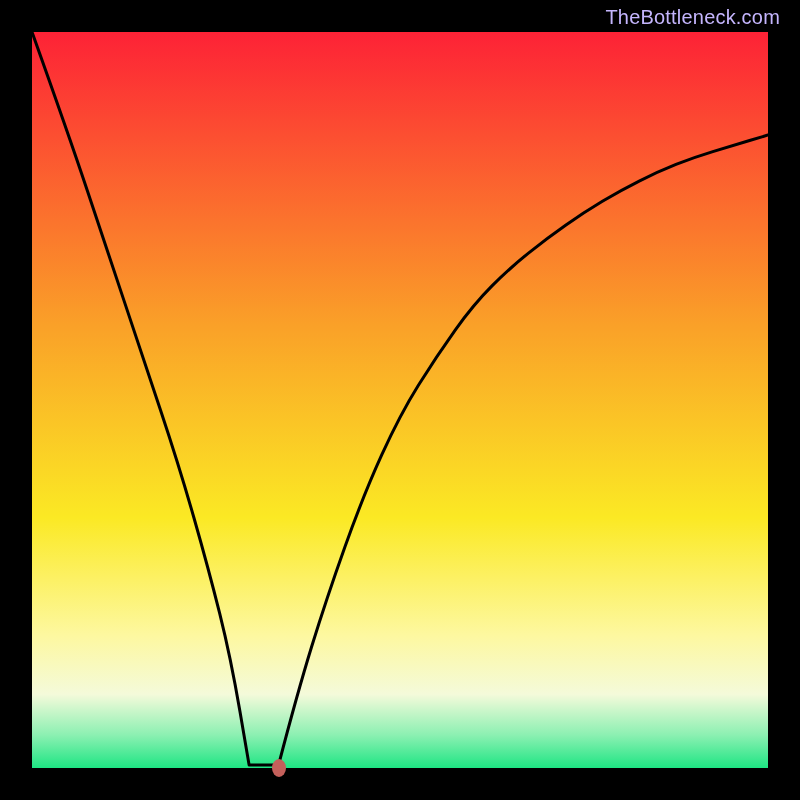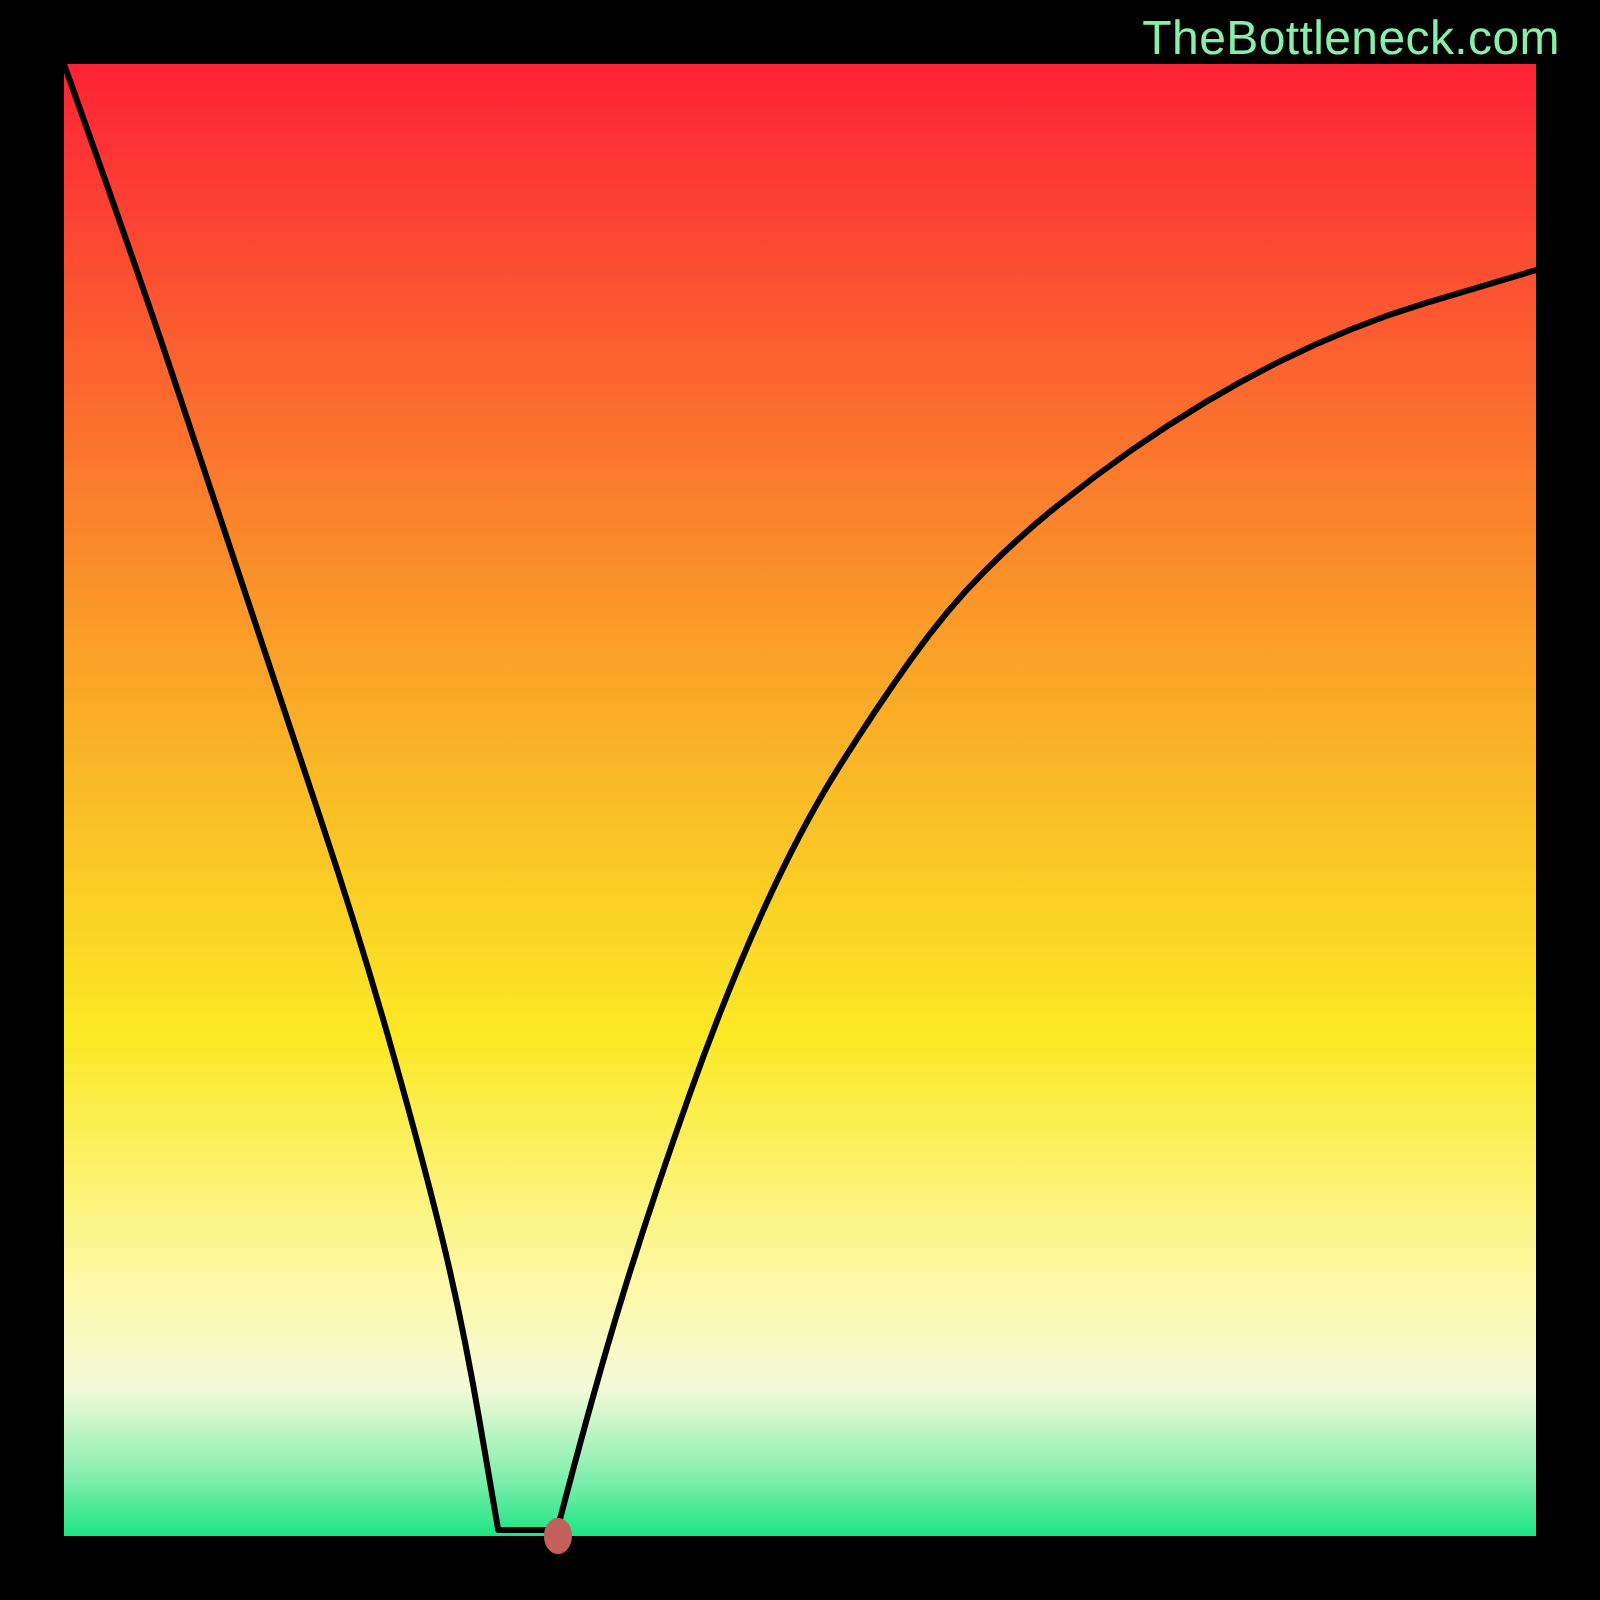--- a/index.html
+++ b/index.html
@@ -23,22 +23,22 @@
     position: absolute;
     left: 32px;
     top: 32px;
     width: 736px;
     height: 736px;
   }
   .watermark {
     position: absolute;
     top: 6px;
     right: 20px;
-    color: #86efac;
-    font-size: 24px;
+    color: #c4b5fd;
+    font-size: 20px;
     font-weight: 500;
     letter-spacing: 0.2px;
     margin-left: 44px;
   }
   .curve-svg {
     position: absolute;
     left: 32px;
     top: 32px;
     width: 736px;
     height: 736px;

